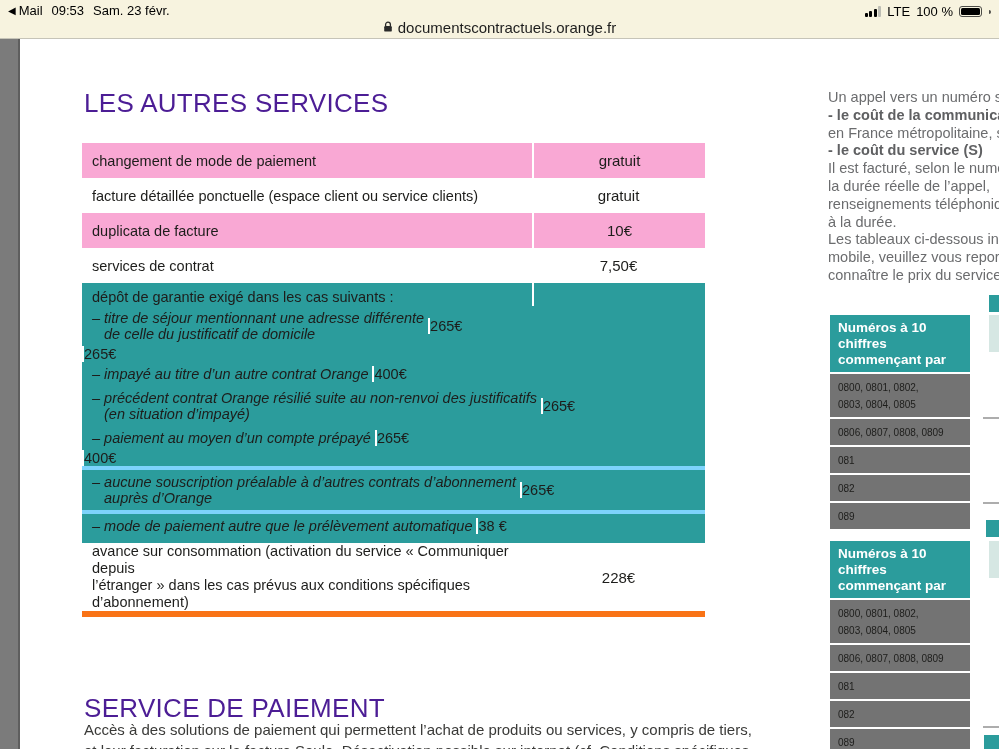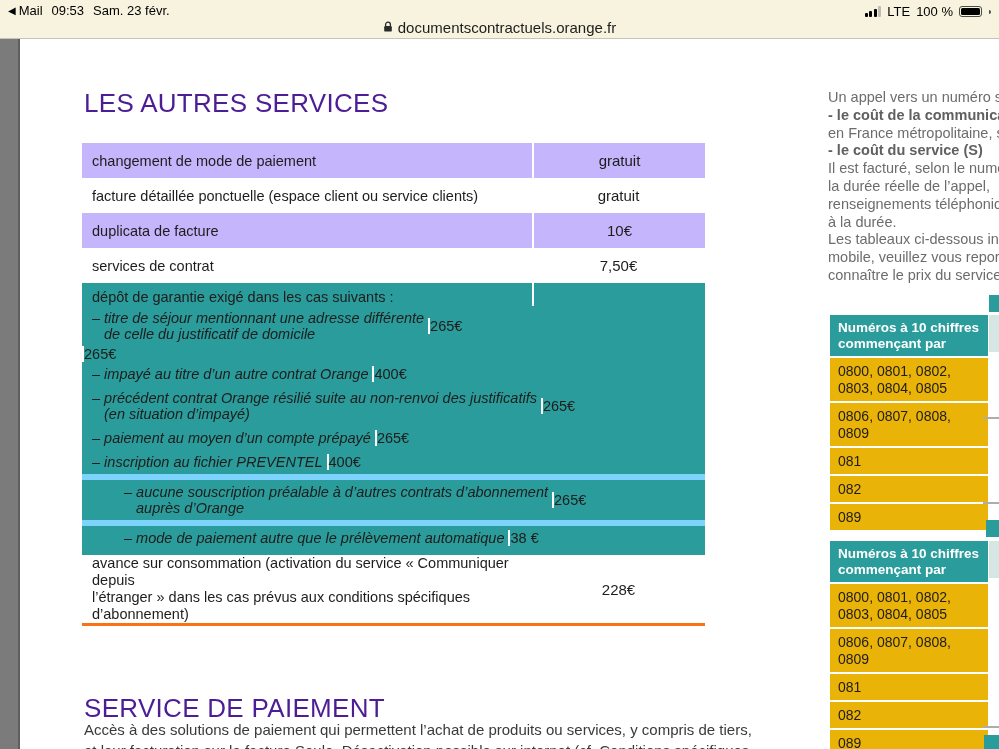--- a/index.html
+++ b/index.html
@@ -40,46 +40,46 @@
   #para{position:absolute;left:84px;top:719px;width:880px;font-size:15px;
         line-height:21px;color:#3a3a38;}
 
   
   #main-table{position:absolute;left:82px;top:143px;width:623px;
               font-size:14.5px;color:#1d1d1b;}
   .t-row{display:flex;align-items:center;}
   .t-row .lbl{flex:1;padding-left:10px;}
   .t-row .prc{width:173px;box-sizing:border-box;text-align:center;font-size:15px;
               align-self:stretch;display:flex;align-items:center;justify-content:center;}
-  .teal{background:#c4b5fd;}
+  .teal{background:#f9a8d4;}
   .teal .prc{border-left:2px solid #fff;}
   .h35{height:35px;}
   #deposit{background:#2b9c9c;padding-bottom:5px;}
   #deposit .intro{display:flex;}
   #deposit .intro .lbl{padding:6px 0 1px 10px;}
   #deposit .intro .prc{border-left:2px solid #fff;}
   .item{display:flex;align-items:center;padding:0;}
   .item .lbl{padding:4px 4px 4px 22px;text-indent:-12px;font-style:italic;
              line-height:16px;white-space:pre-line;}
   .item .prc{border-left:2px solid #fff;}
-  .div-top{border-top:6px solid #7dd3fc;padding-left:32px;}
-  #last-row{min-height:48px;border-bottom:3px solid #f97316;}
+  .div-top{border-top:4px solid #7dd3fc;}
+  #last-row{min-height:48px;border-bottom:6px solid #f97316;}
   #last-row .lbl{white-space:pre-line;line-height:17px;}
 
   
   #right-text{position:absolute;left:828px;top:89px;width:260px;
               font-size:14.5px;line-height:17.8px;color:#6b6c6e;}
   #right-text div{white-space:nowrap;}
   #right-text .bold{font-weight:bold;color:#5f6062;}
-  .ntable{position:absolute;left:830px;width:158px;}
+  .ntable{position:absolute;left:830px;width:140px;}
   #ntable1{top:315px;}
   #ntable2{top:541px;}
   .ntable .nt-head{background:#2b9c9c;color:#fff;font-weight:bold;font-size:13.5px;
                    line-height:16px;padding:4.5px 8px;white-space:pre-line;}
-  .ntable .nt-row{background:#eab308;margin-top:2px;padding:4.5px 8px;font-size:14px;
+  .ntable .nt-row{background:#737373;margin-top:2px;padding:4.5px 8px;font-size:10px;
                   line-height:17px;white-space:pre-line;color:#1d1d1b;}
 
   
   .sliv{position:absolute;}
   .sliv.teal-s{background:#2b9c9c;}
   .sliv.light-s{background:#d6e7e3;}
   .sliv.dash{background:#adadad;}
 </style>
 </head>
 <body>
@@ -164,21 +164,20 @@
         <div class="item">
           <div class="lbl">– précédent contrat Orange résilié suite au non-renvoi des justificatifs
 (en situation d’impayé)</div>
           <div class="prc">265€</div>
         </div>
         <div class="item">
           <div class="lbl">– paiement au moyen d’un compte prépayé</div>
           <div class="prc">265€</div>
         </div>
         <div class="item">
-          <div class="lbl">– inscription au fichier PREVENTEL</div>
           <div class="prc">400€</div>
         </div>
         <div class="item div-top">
           <div class="lbl">– aucune souscription préalable à d’autres contrats d’abonnement
 auprès d’Orange</div>
           <div class="prc">265€</div>
         </div>
         <div class="item div-top">
           <div class="lbl">– mode de paiement autre que le prélèvement automatique</div>
           <div class="prc">38 €</div>

